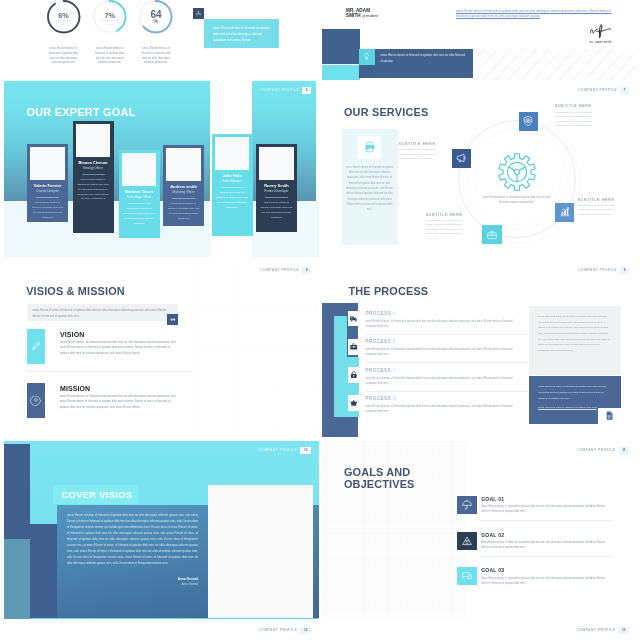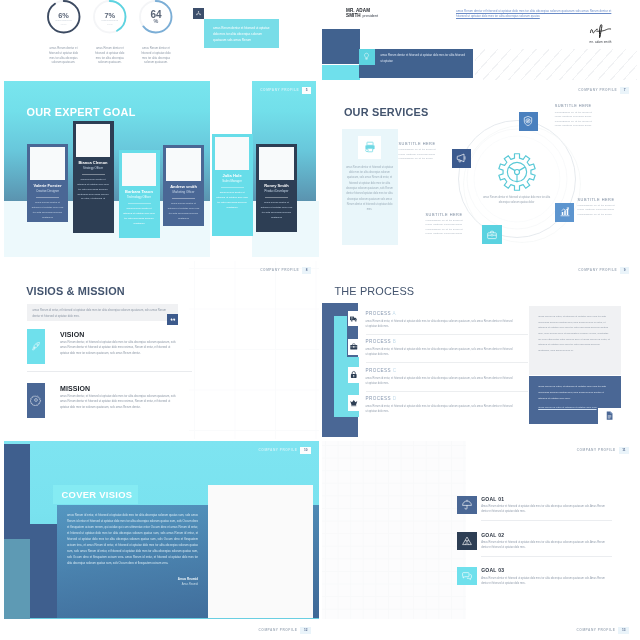--- a/index.html
+++ b/index.html
@@ -112,21 +112,21 @@
   .vm-block{position:absolute;left:23px;width:190px;}
   .vm-ibox{position:absolute;left:-.5px;top:-1.5px;width:18.2px;height:34.6px;display:flex;align-items:center;justify-content:center;}
   .vm-ibox.cy{background:#6FE0EC;}
   .vm-ibox.bl{background:#4A6795;}
   .vm-ibox svg{width:12px;height:12px;}
   .vm-h{position:absolute;left:33px;top:0;font-size:7px;font-weight:700;color:#22272e;letter-spacing:.1px;line-height:1;}
   .vm-t{position:absolute;left:33px;top:9.5px;width:119px;font-size:2.75px;line-height:1.93;color:#8c97a5;}
   .vm-sep{position:absolute;left:22.5px;top:110px;width:165px;height:.5px;background:#e9ebee;}
 
   
-  .pr-title{position:absolute;left:13px;top:25.5px;font-size:10.9px;color:#43546E;font-weight:400;line-height:1;letter-spacing:.15px;z-index:5;}
+  .pr-title{position:absolute;left:27px;top:25.5px;font-size:10.9px;color:#43546E;font-weight:700;line-height:1;letter-spacing:.15px;z-index:5;}
   .pr-navybar{position:absolute;left:-2.2px;top:42.8px;width:38.3px;height:134px;background:#4A6795;}
   .pr-step{position:absolute;background:#74DEE9;}
   .pr-step.s1{left:12.9px;top:55.8px;width:13.1px;height:40.3px;}
   .pr-step.s2{left:12.9px;top:96.1px;width:25.1px;height:60.4px;}
   .pr-row{position:absolute;left:26px;width:230px;z-index:4;}
   .pr-ico{position:absolute;left:0;top:0;width:12.2px;height:15.9px;background:#fff;display:flex;align-items:center;justify-content:center;}
   .pr-ico svg{width:9.5px;height:9.5px;}
   .pr-h{position:absolute;left:18px;top:1.5px;font-size:4.6px;color:#8a9bb2;letter-spacing:.45px;line-height:1;}
   .pr-letter{color:#c4dceb;}
   .pr-t{position:absolute;left:18px;top:8.5px;width:147px;font-size:2.6px;line-height:1.95;color:#96a1af;}
@@ -524,20 +524,24 @@
   <div class="cl-sign1">Amus Reumid</div>
   <div class="cl-sign2">Amus Reumid</div>
 </div>
 
 <div class="slide c2 r3">
   <div class="gl-grid"></div>
   <div class="hdr">
     <span>COMPANY PROFILE</span>
     <span class="num">11</span>
   </div>
+  <div class="gl-title title">
+    <div>GOALS AND</div>
+    <div>OBJECTIVES</div>
+  </div>
   <div class="gl-row" style="top:55px">
     <div class="gl-ico th-blue">
       <svg viewBox="0 0 30 30">
         <path d="M4 16a11 11 0 0 1 22 0z" fill="none" stroke="#fff" stroke-width="1.6" stroke-linejoin="round"></path>
         <path d="M15 16v7a2.6 2.6 0 0 1-5.2 0" fill="none" stroke="#fff" stroke-width="1.6" stroke-linecap="round"></path>
         <path d="M15 5V3" stroke="#fff" stroke-width="1.6" stroke-linecap="round"></path>
       </svg>
     </div>
     <div class="gl-h">GOAL 01</div>
     <div class="gl-t">Amus Rerum dentur et hitorsed ut optatae dolo mes tor alita obcerqias solorum quatasum sols Amus Rerum dentur et hitorsed ut optatae dolo mes.</div>

